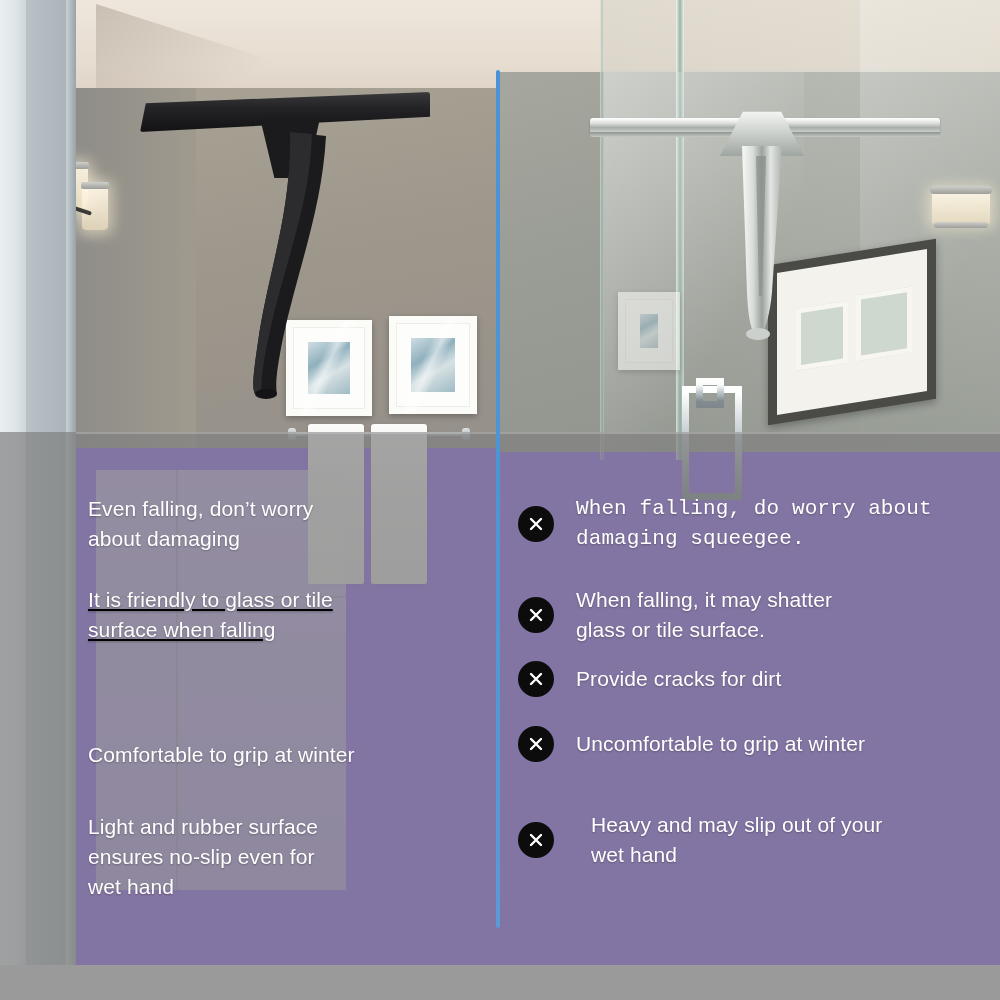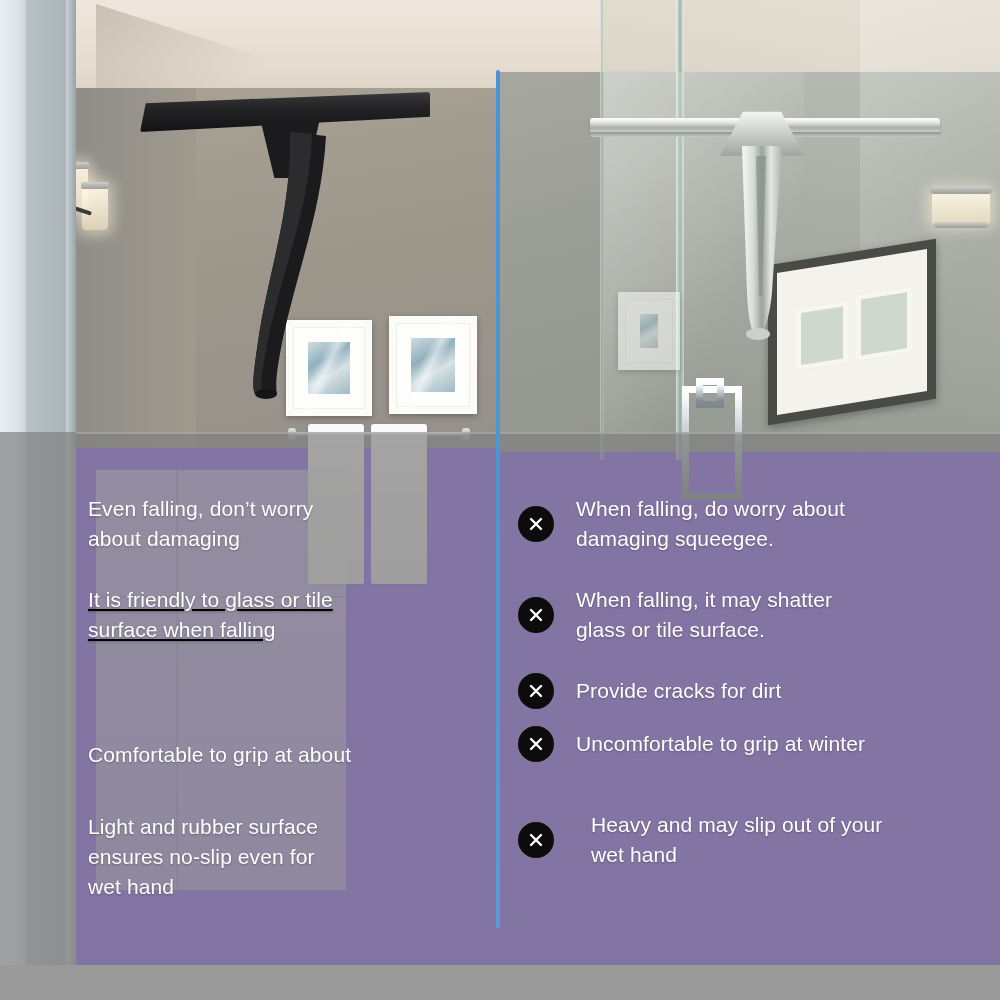--- a/index.html
+++ b/index.html
@@ -280,59 +280,59 @@
             </svg>
         </span>
       </div>
 
       <div class="row" style="left:0;top:305px;width:440px;">
         <span class="badge ok">
           <svg width="20" height="20" viewBox="0 0 20 20">
               <path d="M4 9.5 L8.3 14 L16 5.5" fill="none" stroke="#fff" stroke-width="2.3" stroke-linecap="round" stroke-linejoin="round"></path>
             </svg>
         </span>
-        <span class="rtext">Comfortable to grip at about</span>
+        <span class="rtext">Comfortable to grip at winter</span>
       </div>
 
       <div class="row" style="left:0;top:380px;width:440px;">
         <span class="badge ok">
           <svg width="20" height="20" viewBox="0 0 20 20">
               <path d="M4 9.5 L8.3 14 L16 5.5" fill="none" stroke="#fff" stroke-width="2.3" stroke-linecap="round" stroke-linejoin="round"></path>
             </svg>
         </span>
         <span class="rtext">Light and rubber surface
 ensures no-slip even for
 wet hand</span>
       </div>
 
     </div>
 
     <div class="col col-right">
 
-      <div class="row" style="left:0;top:62px;width:460px;">
+      <div class="row" style="left:0;top:62px;width:460px;font-family:Liberation Mono, monospace;">
         <span class="badge no">
           <svg width="20" height="20" viewBox="0 0 20 20">
             <path d="M5 5 L15 15 M15 5 L5 15" stroke="#fff" stroke-width="2.4" stroke-linecap="round"></path>
             </svg>
         </span>
         <span class="rtext">When falling, do worry about
 damaging squeegee.</span>
       </div>
 
       <div class="row" style="left:0;top:153px;width:460px;">
         <span class="badge no">
           <svg width="20" height="20" viewBox="0 0 20 20">
             <path d="M5 5 L15 15 M15 5 L5 15" stroke="#fff" stroke-width="2.4" stroke-linecap="round"></path>
             </svg>
         </span>
         <span class="rtext">When falling, it may shatter
 glass or tile surface.</span>
       </div>
 
-      <div class="row" style="left:0;top:241px;width:460px;">
+      <div class="row" style="left:0;top:229px;width:460px;">
         <span class="badge no">
           <svg width="20" height="20" viewBox="0 0 20 20">
             <path d="M5 5 L15 15 M15 5 L5 15" stroke="#fff" stroke-width="2.4" stroke-linecap="round"></path>
             </svg>
         </span>
         <span class="rtext">Provide cracks for dirt</span>
       </div>
 
       <div class="row" style="left:0;top:294px;width:460px;">
         <span class="badge no">

